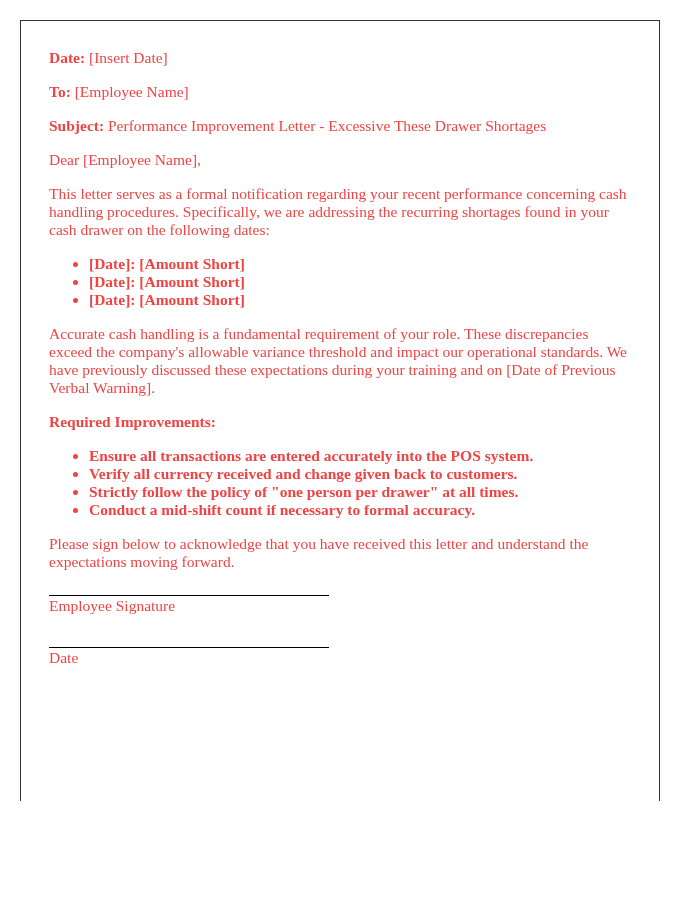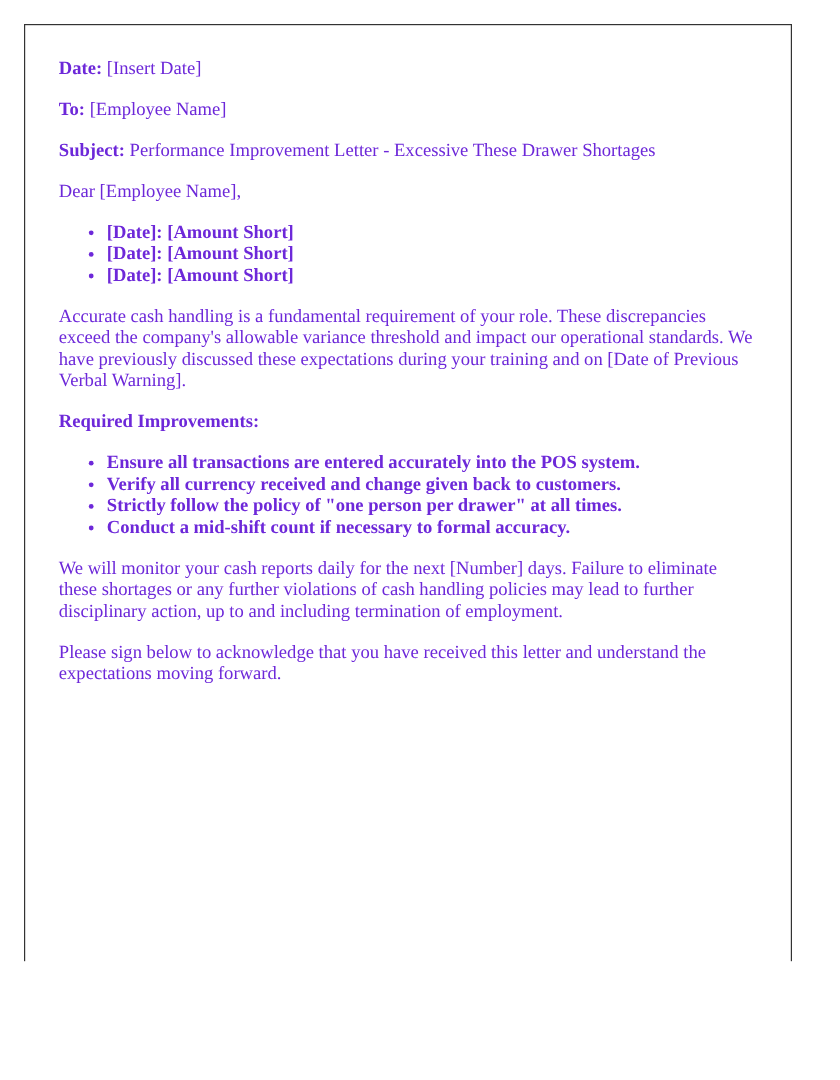--- a/index.html
+++ b/index.html
@@ -12,21 +12,21 @@
     border-bottom: none;
     box-sizing: border-box;
     overflow: hidden;
     background: #ffffff;
   }
   .content {
     padding: 28px 28px 0 28px;
     font-family: "Liberation Serif", "DejaVu Serif", serif;
     font-size: 15.5px;
     line-height: 18px;
-    color: #6d28d9;
+    color: #ef4444;
   }
   .content p { margin: 0 0 16px 0; }
   .field b { font-weight: bold; }
   .section-heading { font-weight: bold; margin: 0 0 16px 0; }
   ul { margin: 0 0 16px 0; padding-left: 40px; }
   ul li { margin: 0; font-weight: bold; }
   .sig-block { margin-top: 24px; }
   .sig-line { width: 280px; border-top: 1px solid #000000; height: 0; }
   .sig-label { margin: 1px 0 0 0; }
   .sig-spacer { height: 32px; }
@@ -44,35 +44,42 @@
     <p class="field">
       <b>To:</b>
       <span>[Employee Name]</span>
     </p>
     <p class="field">
       <b>Subject:</b>
       <span>Performance Improvement Letter - Excessive These Drawer Shortages</span>
     </p>
 
     <p>Dear [Employee Name],</p>
+    <p>This letter serves as a formal notification regarding your recent performance concerning cash handling procedures. Specifically, we are addressing the recurring shortages found in your cash drawer on the following dates:</p>
 
     <ul>
       <li>[Date]: [Amount Short]</li>
       <li>[Date]: [Amount Short]</li>
       <li>[Date]: [Amount Short]</li>
     </ul>
 
     <p>Accurate cash handling is a fundamental requirement of your role. These discrepancies exceed the company's allowable variance threshold and impact our operational standards. We have previously discussed these expectations during your training and on [Date of Previous Verbal Warning].</p>
 
     <p class="section-heading">Required Improvements:</p>
     <ul>
       <li>Ensure all transactions are entered accurately into the POS system.</li>
       <li>Verify all currency received and change given back to customers.</li>
       <li>Strictly follow the policy of "one person per drawer" at all times.</li>
       <li>Conduct a mid-shift count if necessary to formal accuracy.</li>
     </ul>
 
-    <p>We will monitor your cash reports daily for the next [Number] days. Failure to eliminate these shortages or any further violations of cash handling policies may lead to further disciplinary action, up to and including termination of employment.</p>
     <p>Please sign below to acknowledge that you have received this letter and understand the expectations moving forward.</p>
 
+    <div class="sig-block">
+      <div class="sig-line"></div>
+      <div class="sig-label">Employee Signature</div>
+      <div class="sig-spacer"></div>
+      <div class="sig-line"></div>
+      <div class="sig-label">Date</div>
+    </div>
 
   </div>
 </div>
 
 </body></html>

